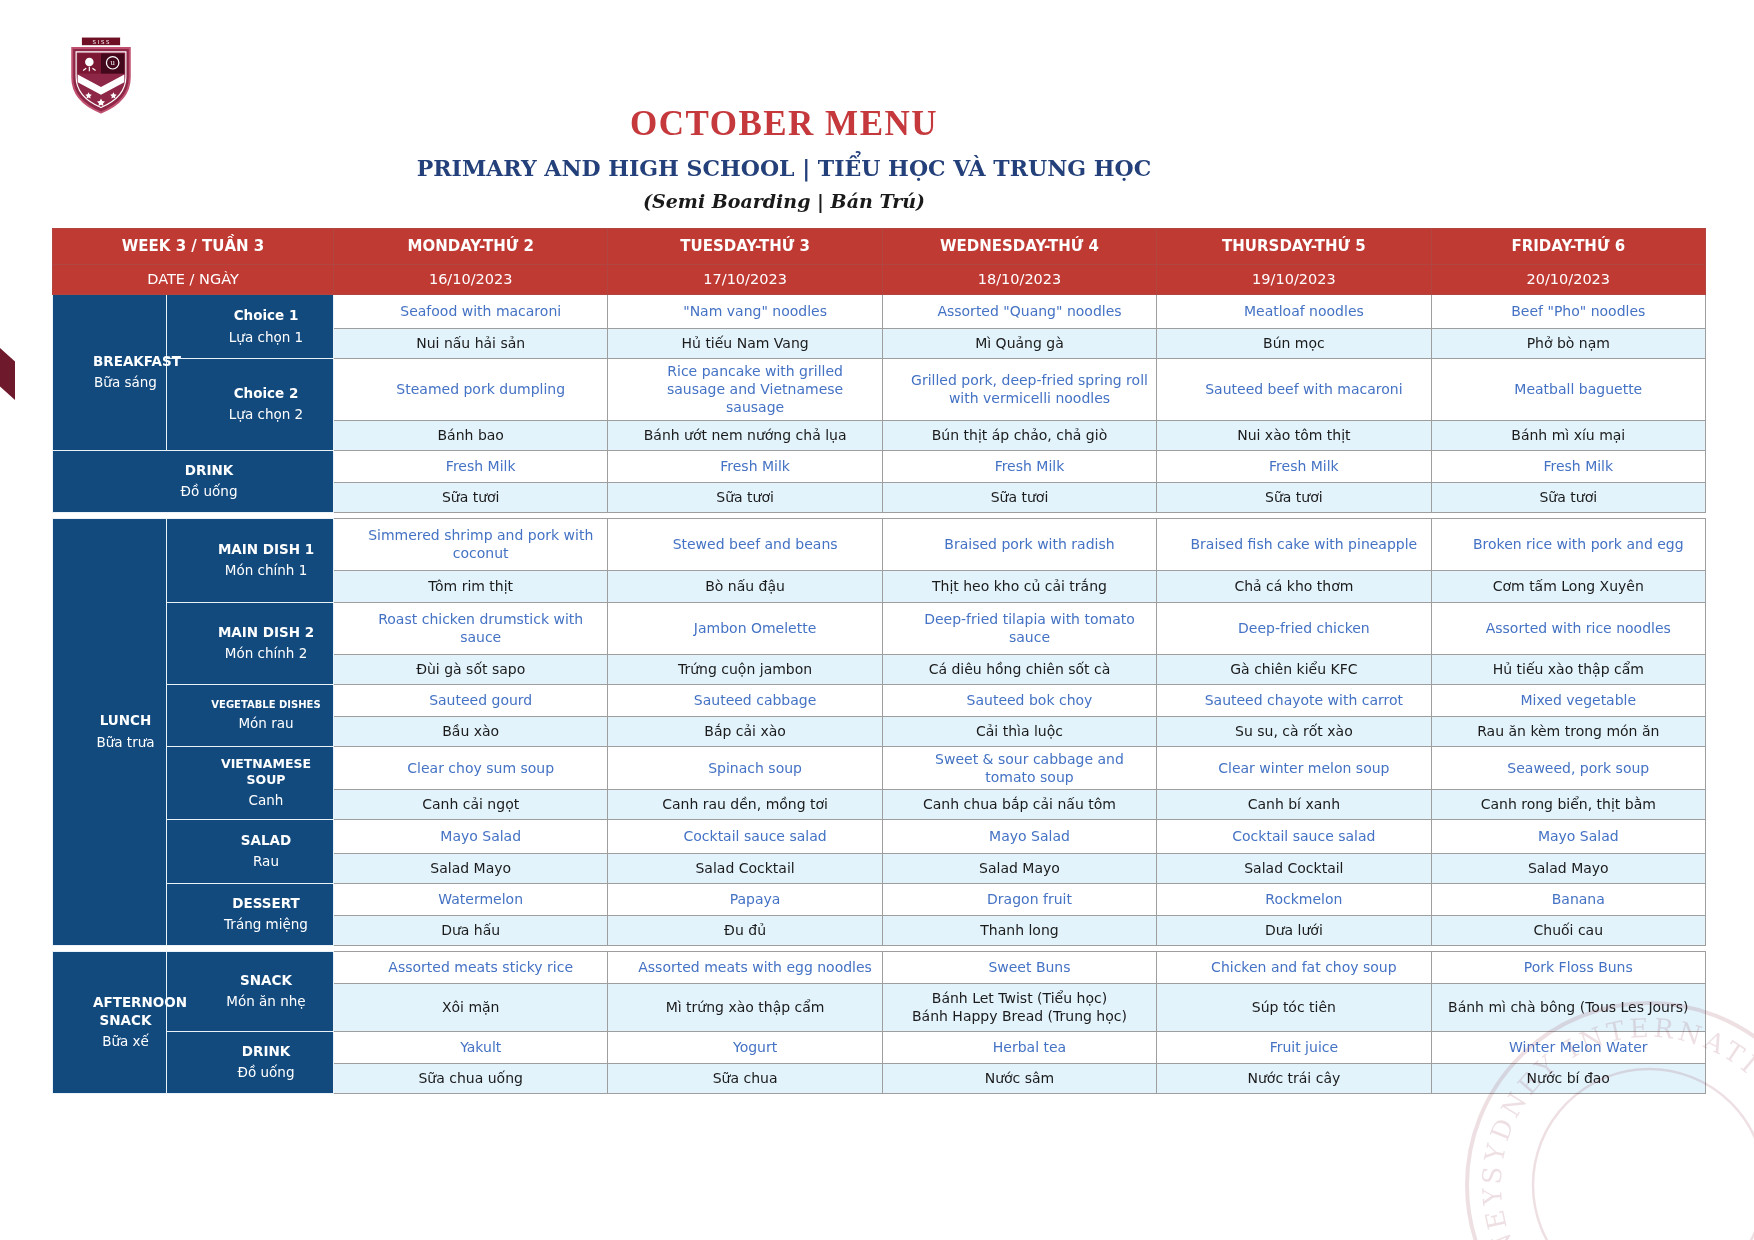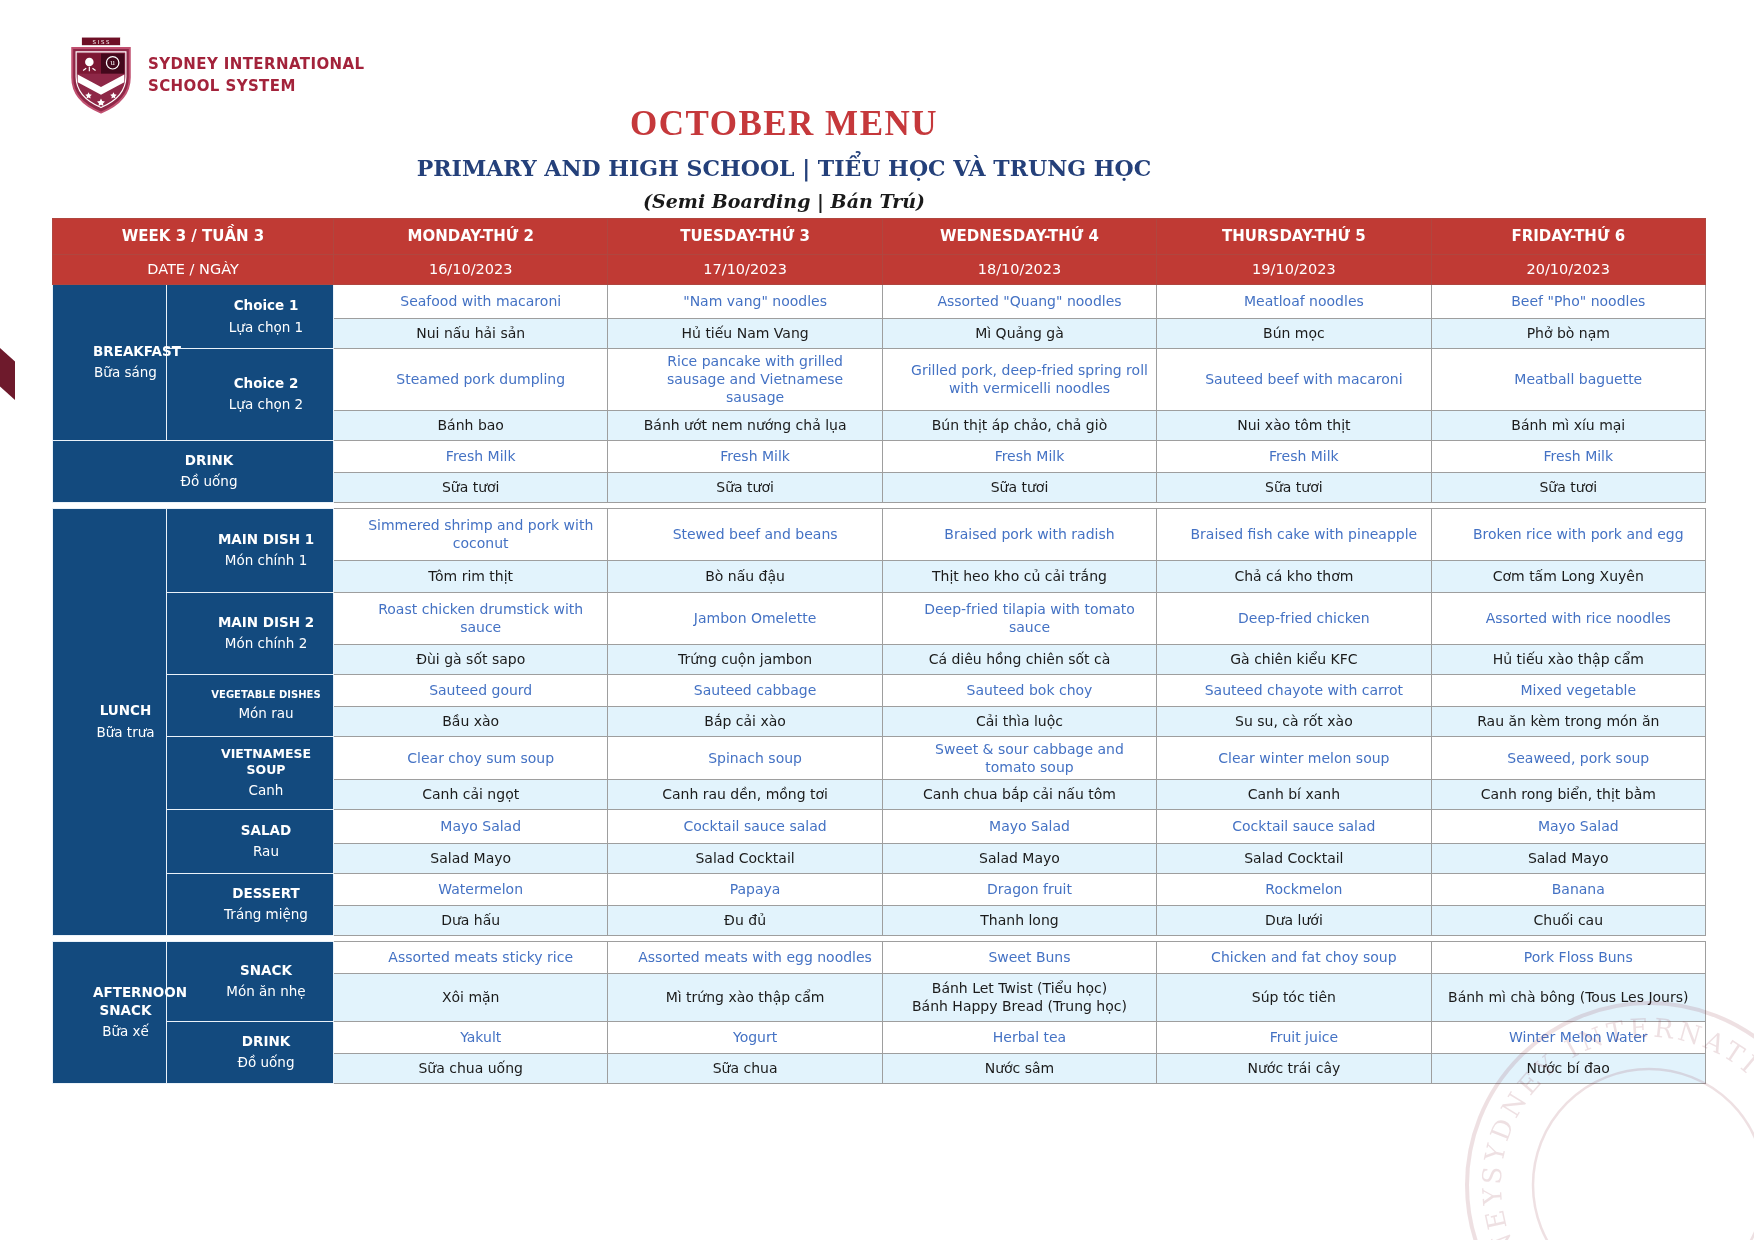--- a/index.html
+++ b/index.html
@@ -10,21 +10,21 @@
   
   .logo { position:absolute; left:66px; top:36px; display:flex; align-items:center; gap:12px; }
   .logo-text { color:#A3233B; font-weight:700; font-size:15px; letter-spacing:0.4px; line-height:1.45; }
   .titles { width:1568px; text-align:center; padding-top:76px;margin-top:28px; }
   .t-main { font-family:"Liberation Serif","DejaVu Serif",serif; font-size:35px; font-weight:700; letter-spacing:1.5px; color:#C5383B; }
   .t-sub  { font-family:"DejaVu Serif","Liberation Serif",serif; font-size:22px; font-weight:700; color:#24407A; margin-top:11px; }
   .t-semi { font-family:"DejaVu Serif","Liberation Serif",serif; font-style:italic; font-weight:700; font-size:19px; color:#1a1a1a; margin-top:9px; }
   .t-week { font-family:"Liberation Serif","DejaVu Serif",serif; font-size:18px; font-weight:700; letter-spacing:0.8px; color:#C5383B; margin-top:13px; }
 
   
-  .tblwrap { position:absolute; left:52px; top:218px; width:1654px; }
+  .tblwrap { position:absolute; left:52px; top:228px; width:1654px; }
   table { border-collapse:collapse; table-layout:fixed; width:100%; }
   table + table { margin-top:5px; }
   col.c1 { width:114px; } col.c2 { width:167px; }
   th, td { text-align:center; vertical-align:middle; padding:3px 8px; font-size:14px; line-height:1.3; }
   th.red { background:#C03A34; color:#fff; font-weight:700; font-size:15px; border:1px solid #b0463f; }
   th.red.date { font-weight:400; font-size:14.5px; }
   td.navy { background:#134A7E; color:#fff; border:1px solid #eaf2f9;padding-left:40px; }
   td.navy .lab-en { display:block; font-weight:700; font-size:13.5px; margin-bottom:4px; }
   td.navy .lab-vn { display:block; font-weight:400; font-size:13.5px; }
   td.de { background:#ffffff; color:#4472C4; border:1px solid #9e9e9e;padding-left:28px; }
@@ -52,24 +52,20 @@
       <path d="M45,22 H75 V48 H45 Z" fill="#43081C"></path>
       <circle cx="30" cy="33" r="5.5" fill="#ffffff"></circle>
       <path d="M30,39 L30,45 M26,41 L22,44 M34,41 L38,44" stroke="#ffffff" stroke-width="1.5" fill="none"></path>
       <circle cx="60" cy="34" r="8" fill="none" stroke="#ffffff" stroke-width="1.6"></circle>
       <text x="60" y="37.5" text-anchor="middle" font-size="9" fill="#ffffff" font-family="DejaVu Serif, serif">u</text>
       <path d="M15,49 L45,65 L75,49 L75,59 L45,75 L15,59 Z" fill="#ffffff"></path>
       <path d="M45,80 l1.6,3.2 3.5,.5 -2.5,2.5 .6,3.5 -3.2,-1.7 -3.2,1.7 .6,-3.5 -2.5,-2.5 3.5,-.5 Z" fill="#ffffff"></path>
       <path d="M29,72 l1.3,2.6 2.9,.4 -2.1,2 .5,2.9 -2.6,-1.4 -2.6,1.4 .5,-2.9 -2.1,-2 2.9,-.4 Z" fill="#ffffff"></path>
       <path d="M61,72 l1.3,2.6 2.9,.4 -2.1,2 .5,2.9 -2.6,-1.4 -2.6,1.4 .5,-2.9 -2.1,-2 2.9,-.4 Z" fill="#ffffff"></path>
     </svg>
-    <div class="logo-text">
-      <span>SYDNEY INTERNATIONAL</span><br>
-      <span>SCHOOL SYSTEM</span>
-    </div>
   </div>
 
   <div class="titles">
     <div class="t-main">OCTOBER MENU</div>
     <div class="t-sub">PRIMARY AND HIGH SCHOOL | TIỂU HỌC VÀ TRUNG HỌC</div>
     <div class="t-semi">(Semi Boarding | Bán Trú)</div>
     <div class="t-week">WEEK 3: 16 OCT - 20 OCT</div>
   </div>
 
   <div class="tblwrap">

